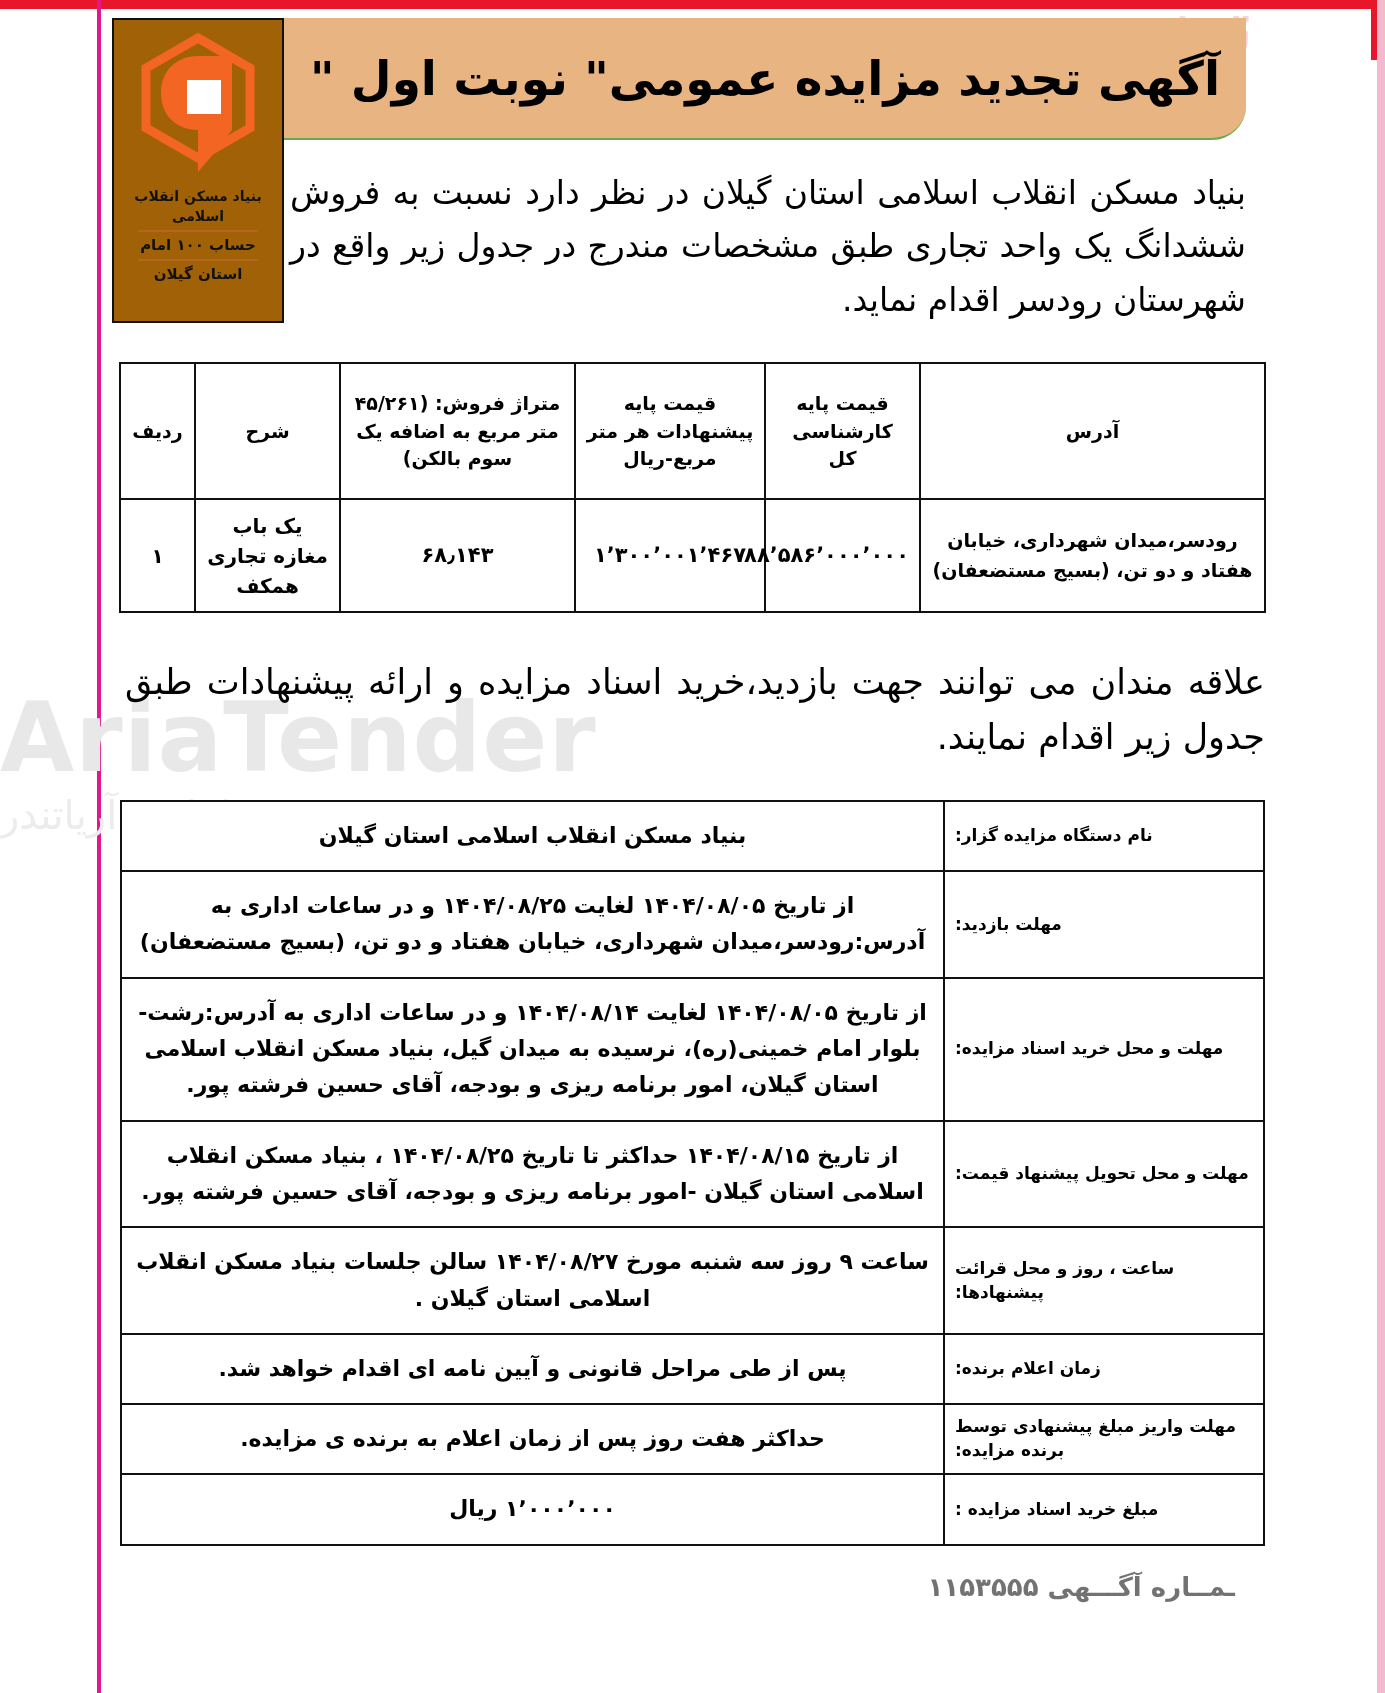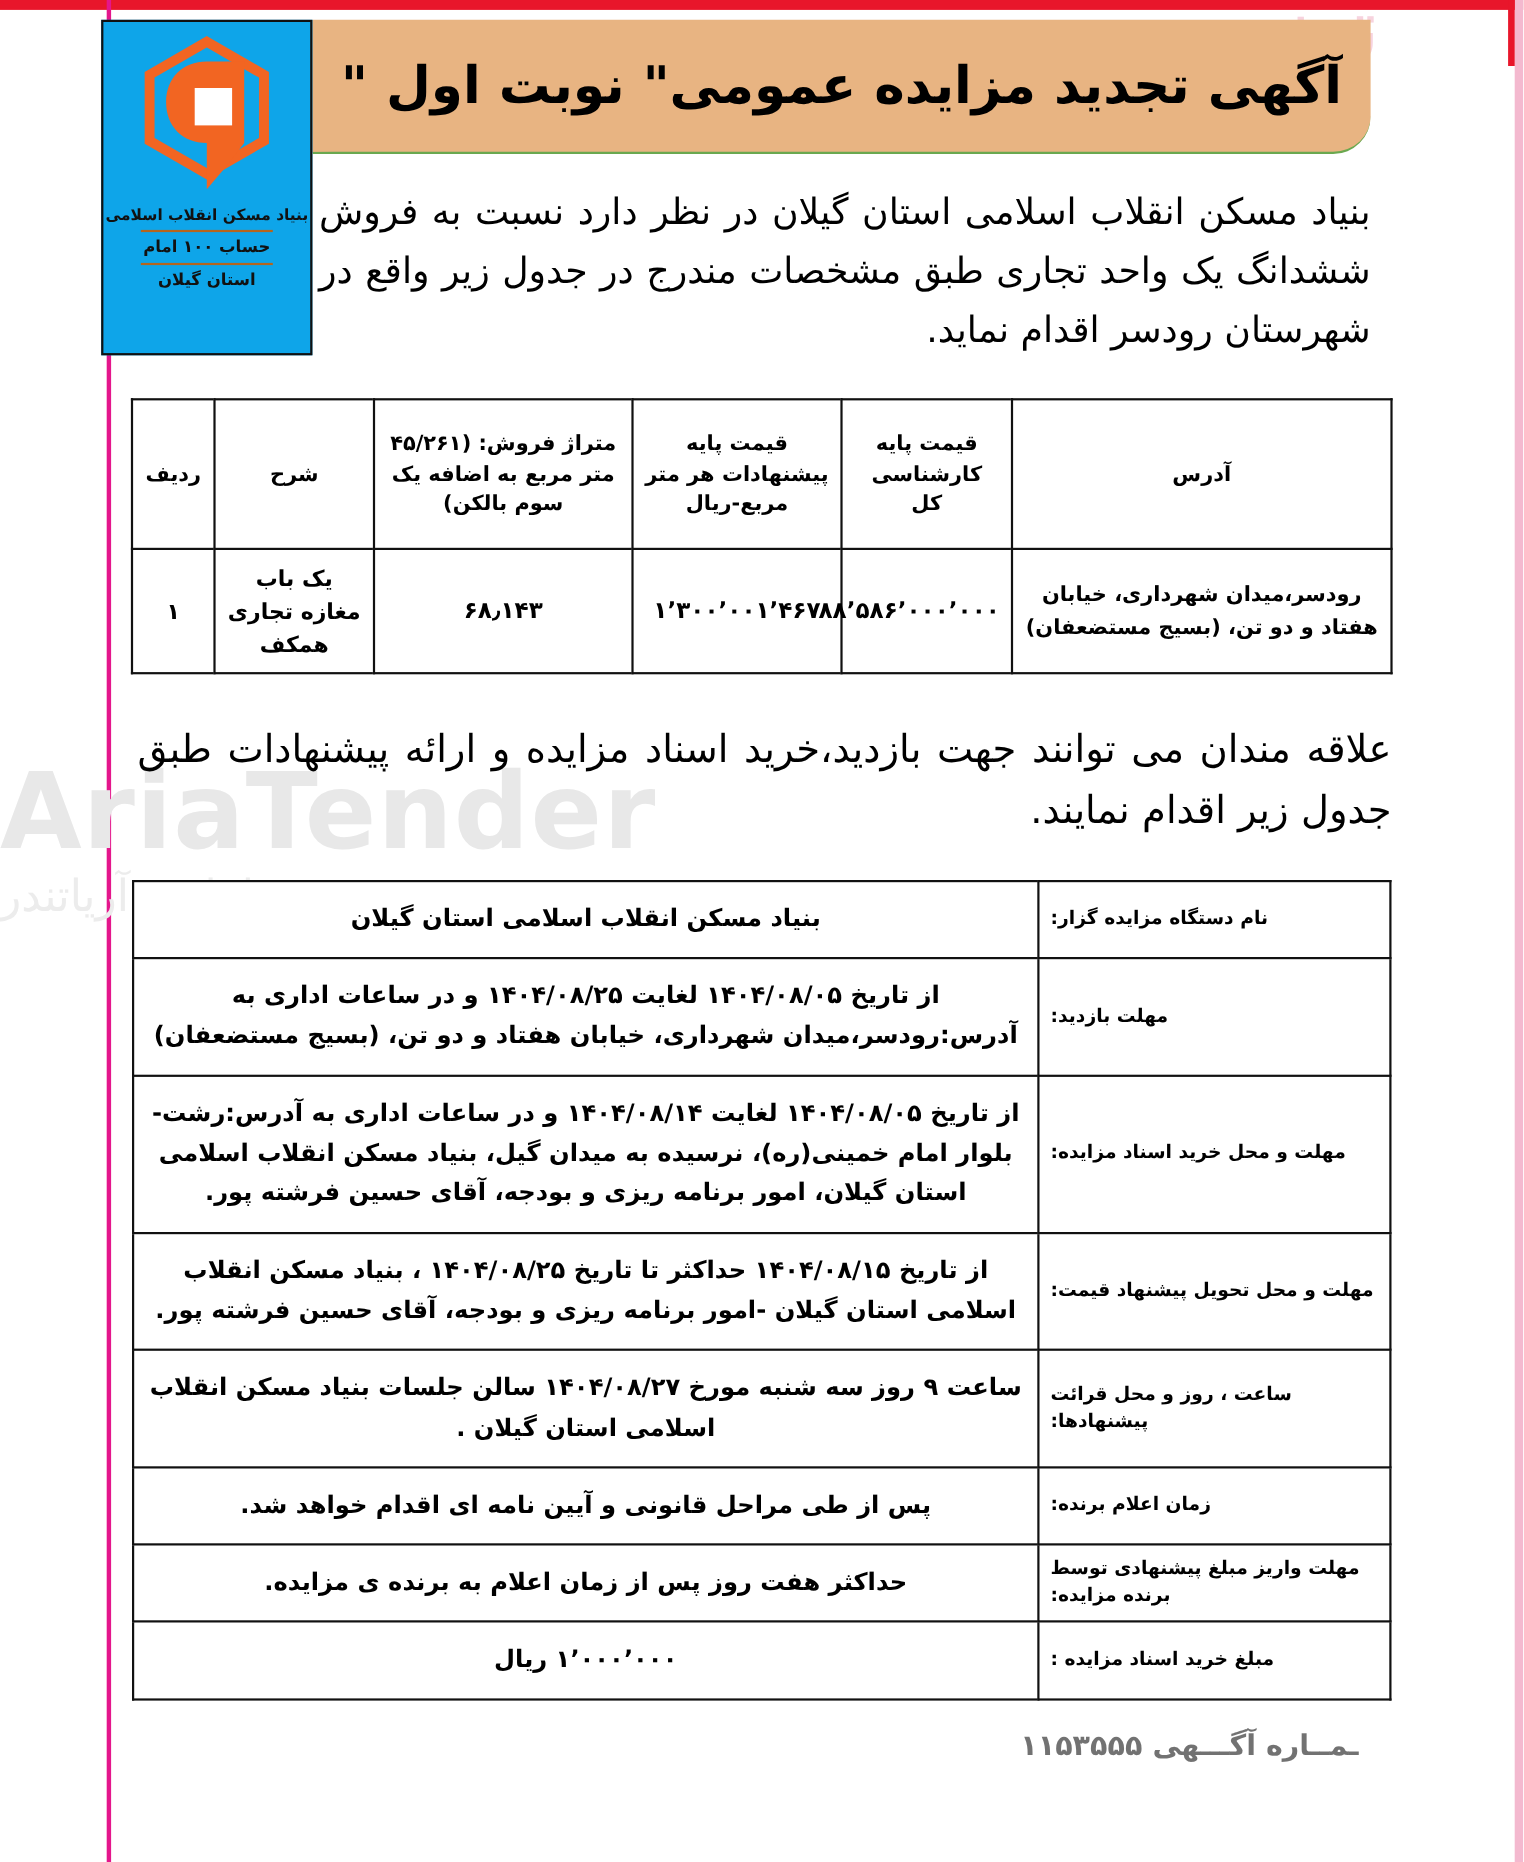--- a/index.html
+++ b/index.html
@@ -92,30 +92,30 @@
   }
 
   
   .header-row {
     display: flex;
     flex-direction: row;
     align-items: flex-start;
     margin: 0 125px 0 120px;
   }
   .logo-box {
-    width: 192px;
+    width: 172px;
     height: 305px;
     border: 2px solid #111;
     box-sizing: border-box;
     display: flex;
     flex-direction: column;
     align-items: center;
     justify-content: flex-start;
     padding-top: 12px;
-    background: #0ea5e9;
+    background: #a16207;
     flex: 0 0 auto;
   }
   .logo-mark {
     width: 122px;
     height: 150px;
     position: relative;
   }
   .logo-cap {
     margin-top: 4px;
     text-align: center;

